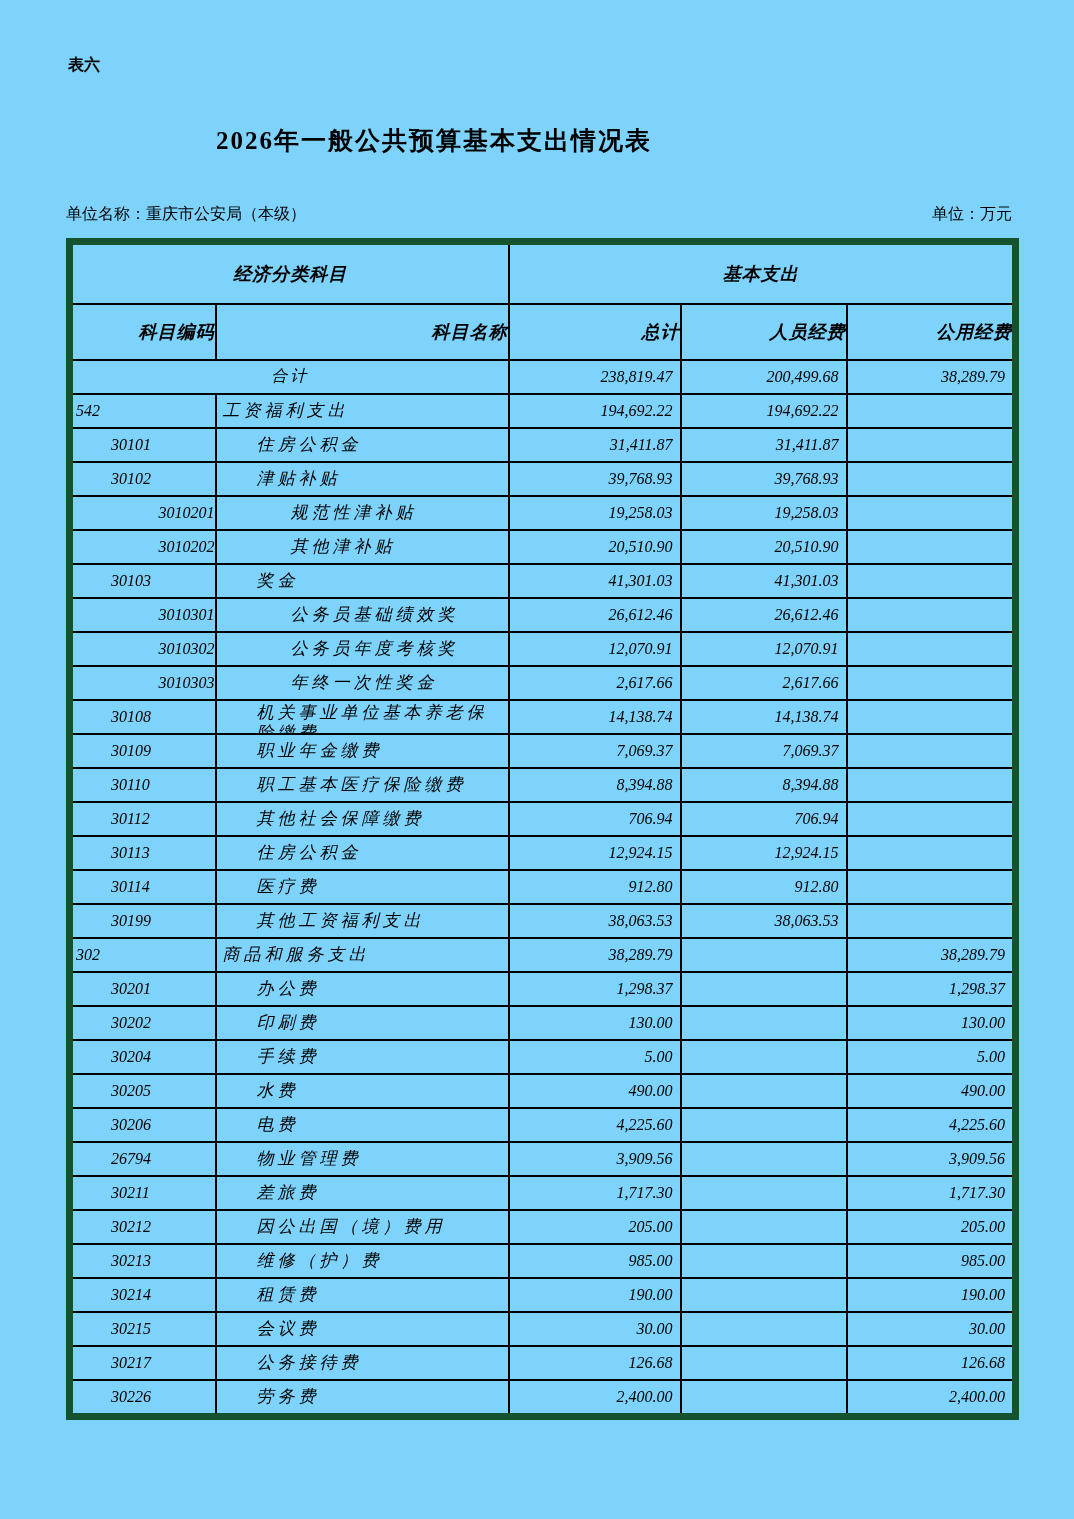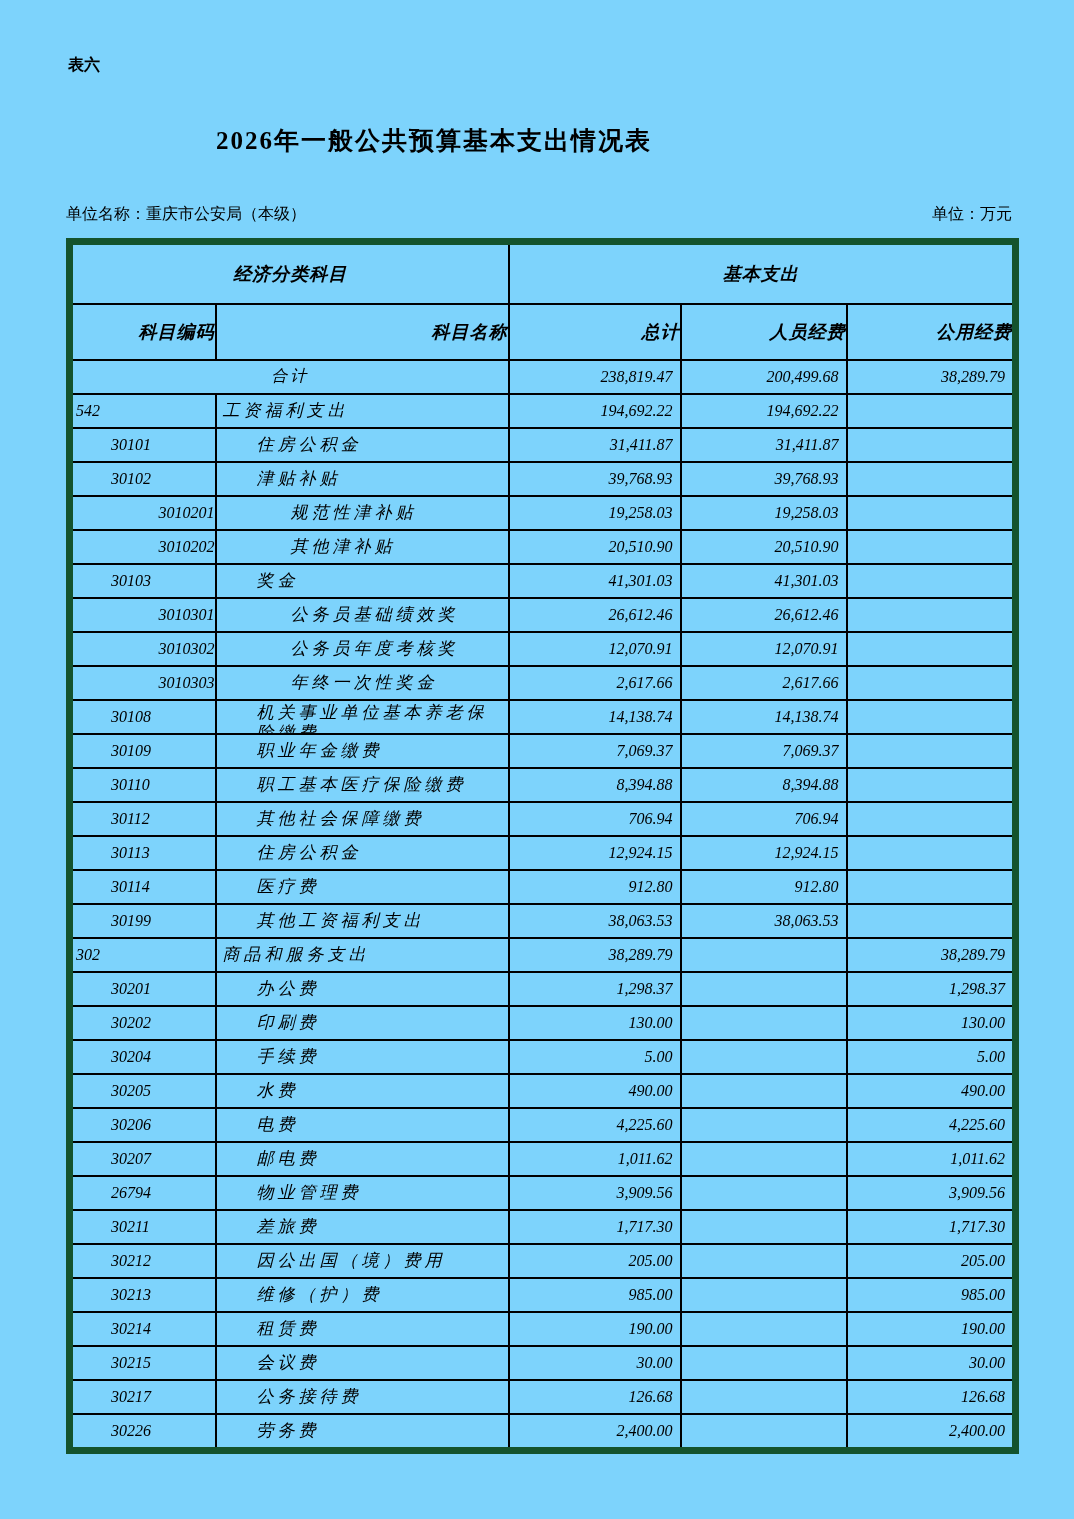--- a/index.html
+++ b/index.html
@@ -312,29 +312,20 @@
         <tr>
           <td class="code lvl2">30206</td>
           <td class="name lvl2">
             <div class="nm">电费</div>
           </td>
           <td class="num">4,225.60</td>
           <td class="num"></td>
           <td class="num">4,225.60</td>
         </tr>
         <tr>
-          <td class="code lvl2">30207</td>
-          <td class="name lvl2">
-            <div class="nm">邮电费</div>
-          </td>
-          <td class="num">1,011.62</td>
-          <td class="num"></td>
-          <td class="num">1,011.62</td>
-        </tr>
-        <tr>
           <td class="code lvl2">26794</td>
           <td class="name lvl2">
             <div class="nm">物业管理费</div>
           </td>
           <td class="num">3,909.56</td>
           <td class="num"></td>
           <td class="num">3,909.56</td>
         </tr>
         <tr>
           <td class="code lvl2">30211</td>

